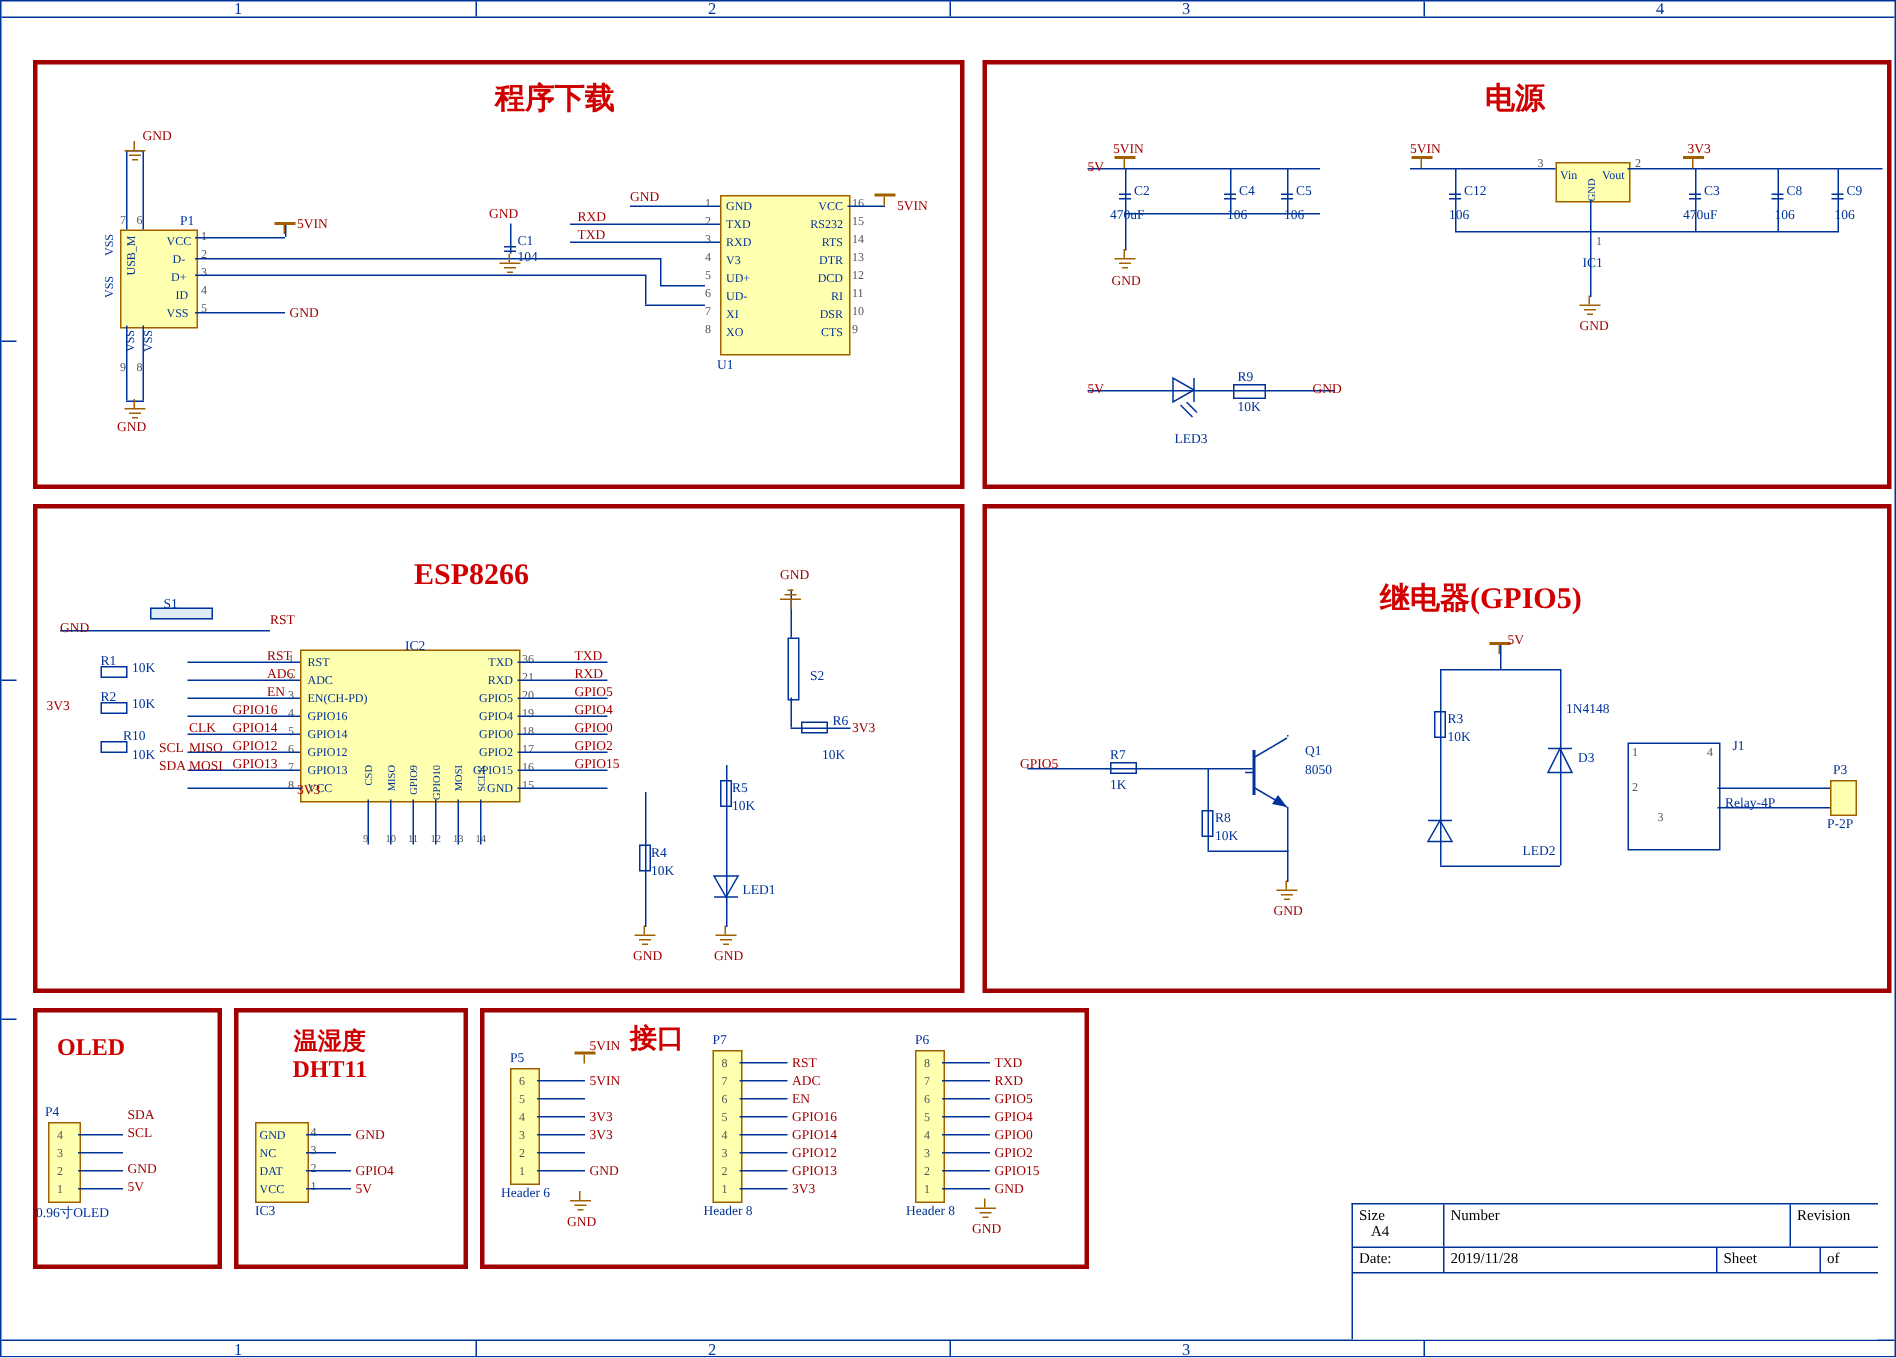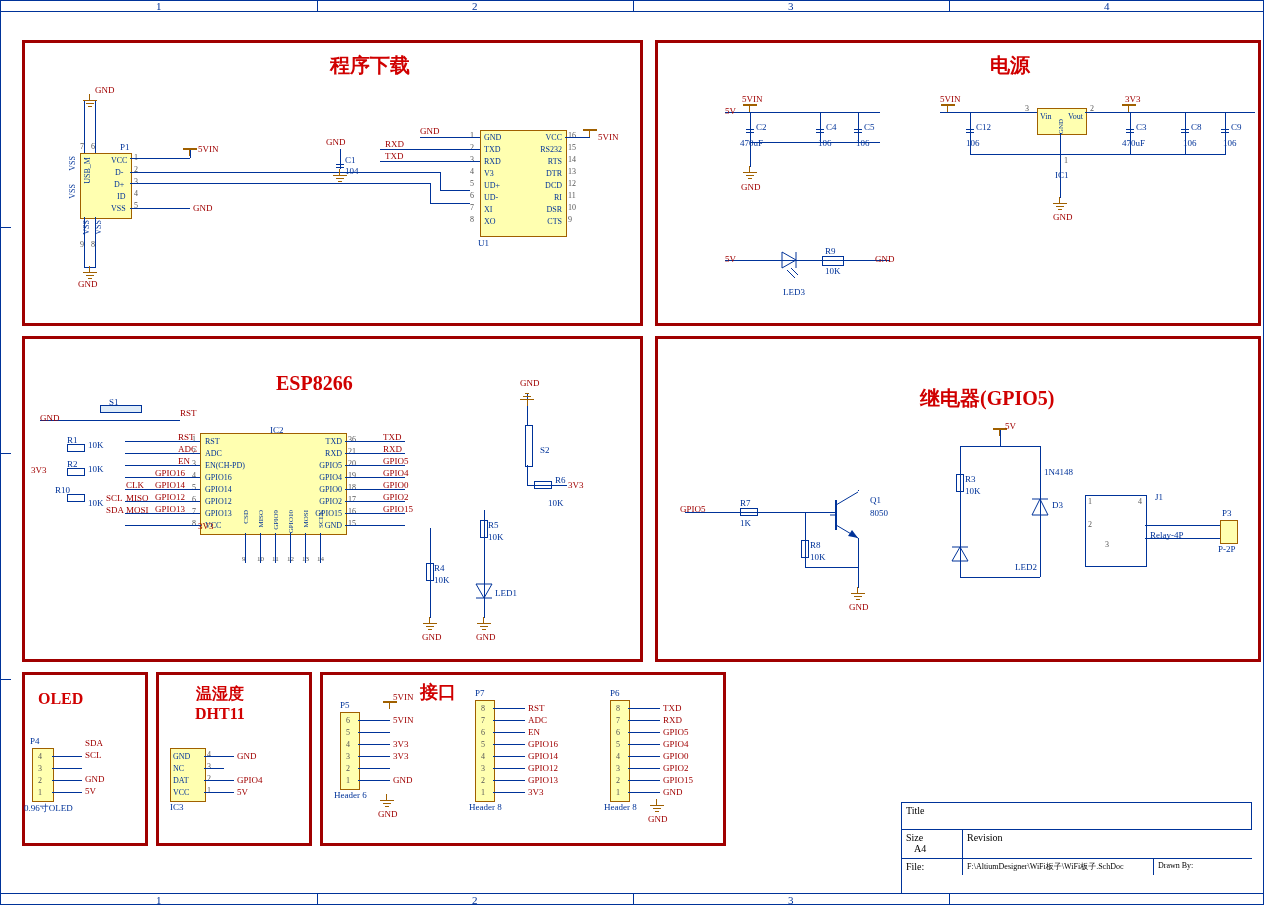--- a/index.html
+++ b/index.html
@@ -375,21 +375,21 @@
       <div class="wire" style="left:320px;top:533px;width:1px;height:30px"></div>
     </div>
 
   <div class="net" style="left:31px;top:465px">3V3</div>
   <div class="desig" style="left:67px;top:435px">R1</div>
     <div class="res" style="left:67px;top:444px;width:16px;height:6px"></div>
     <div class="desig" style="left:88px;top:440px">10K</div>
   <div class="desig" style="left:67px;top:459px">R2</div>
     <div class="res" style="left:67px;top:468px;width:16px;height:6px"></div>
     <div class="desig" style="left:88px;top:464px">10K</div>
-  <div class="desig" style="left:55px;top:485px">R10</div>
+  <div class="desig" style="left:82px;top:485px">R10</div>
     <div class="res" style="left:67px;top:494px;width:16px;height:6px"></div>
     <div class="desig" style="left:88px;top:498px">10K</div>
 
   <div class="desig" style="left:109px;top:397px">S1</div>
   <div style="position:absolute;left:100px;top:405px;width:40px;height:6px;border:1px solid #003399;background:#0066cc20"></div>
   <div class="wire" style="left:40px;top:420px;width:140px;height:1px"></div>
   <div class="net" style="left:40px;top:413px">GND</div>
   <div class="net" style="left:180px;top:408px">RST</div>
 
   <div style="position:absolute;left:525px;top:425px;width:6px;height:40px;border:1px solid #003399"></div>
@@ -634,27 +634,26 @@
     </div>
   <div class="net" style="left:378px;top:809px">GND</div>
   <div class="gnd" style="left:650px;top:805px">
       <div class="g1"></div>
       <div class="g2"></div>
       <div class="g3"></div>
     </div>
   <div class="net" style="left:648px;top:814px">GND</div>
 
   <div class="titleblock">
-    <div class="tbrow" style="height:26px">
-        <div class="tbcell" style="flex:1">Title</div>
-      </div>
     <div class="tbrow" style="height:28px">
       <div class="tbcell" style="width:52px"><span>Size</span><br><span style="padding-left:8px">A4</span></div>
+      <div class="tbcell" style="flex:1">Number</div>
       <div class="tbcell" style="width:50px;border-right:none">Revision</div>
     </div>
-    <div class="tbrow" style="height:16px;border-bottom:none">
-      <div class="tbcell" style="width:52px">File:</div>
-      <div class="tbcell" style="flex:1;font-size:8px;overflow:hidden">F:\AltiumDesigner\WiFi板子\WiFi板子.SchDoc</div>
-      <div class="tbcell" style="width:90px;border-right:none;font-size:8px">Drawn By:</div>
+    <div class="tbrow" style="height:16px">
+      <div class="tbcell" style="width:52px">Date:</div>
+      <div class="tbcell" style="flex:1">2019/11/28</div>
+      <div class="tbcell" style="width:60px">Sheet</div>
+      <div class="tbcell" style="width:30px;border-right:none">of</div>
     </div>
   </div>
 
 </div>
 
 </body></html>

